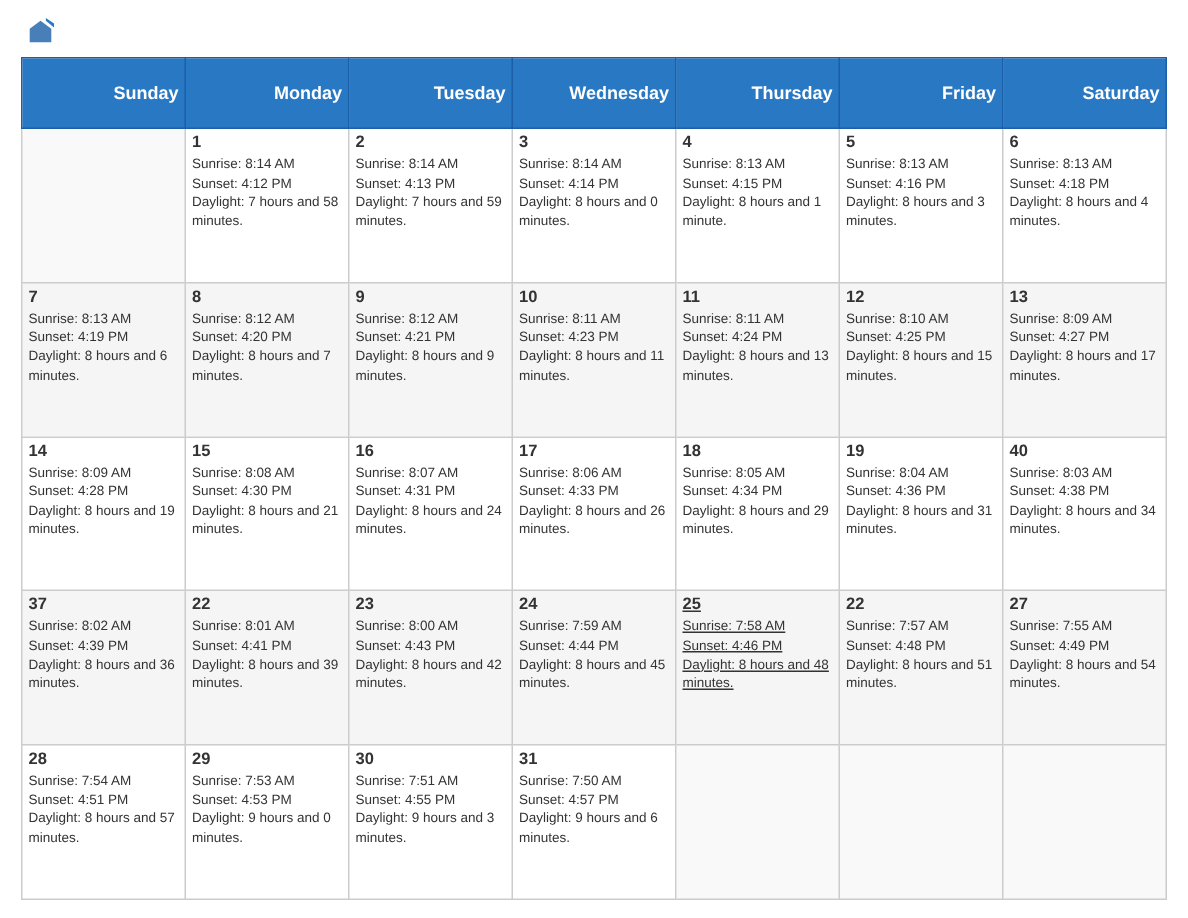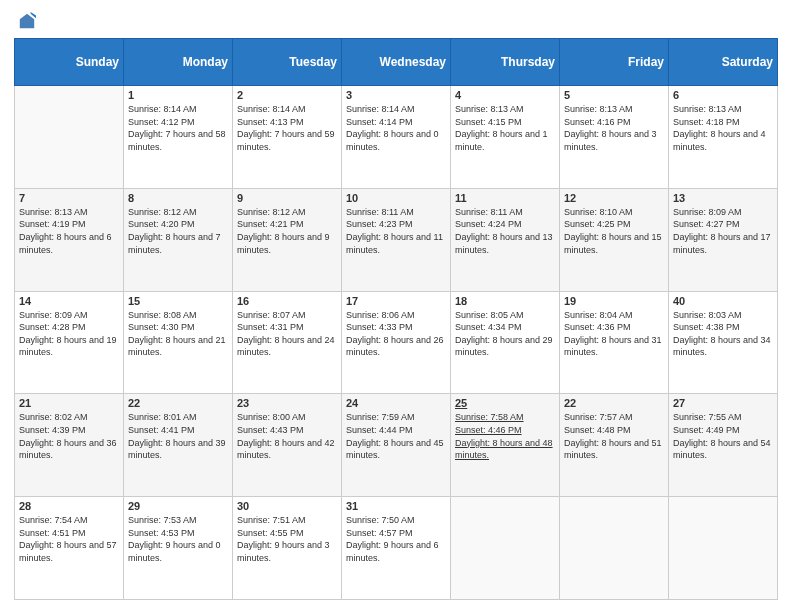--- a/index.html
+++ b/index.html
@@ -210,21 +210,21 @@
             <div class="day-number">19</div>
             <div class="day-info">Sunrise: 8:04 AM<br>Sunset: 4:36 PM<br>Daylight: 8 hours and 31 minutes.</div>
           </td>
           <td>
             <div class="day-number">40</div>
             <div class="day-info">Sunrise: 8:03 AM<br>Sunset: 4:38 PM<br>Daylight: 8 hours and 34 minutes.</div>
           </td>
         </tr>
         <tr>
           <td class="row-shade" style="background: rgb(245, 245, 245);">
-            <div class="day-number">21</div>
+            <div class="day-number">37</div>
             <div class="day-info">Sunrise: 8:02 AM<br>Sunset: 4:39 PM<br>Daylight: 8 hours and 36 minutes.</div>
           </td>
           <td class="row-shade" style="background: rgb(245, 245, 245);">
             <div class="day-number">22</div>
             <div class="day-info">Sunrise: 8:01 AM<br>Sunset: 4:41 PM<br>Daylight: 8 hours and 39 minutes.</div>
           </td>
           <td class="row-shade" style="background: rgb(245, 245, 245);">
             <div class="day-number">23</div>
             <div class="day-info">Sunrise: 8:00 AM<br>Sunset: 4:43 PM<br>Daylight: 8 hours and 42 minutes.</div>
           </td>

